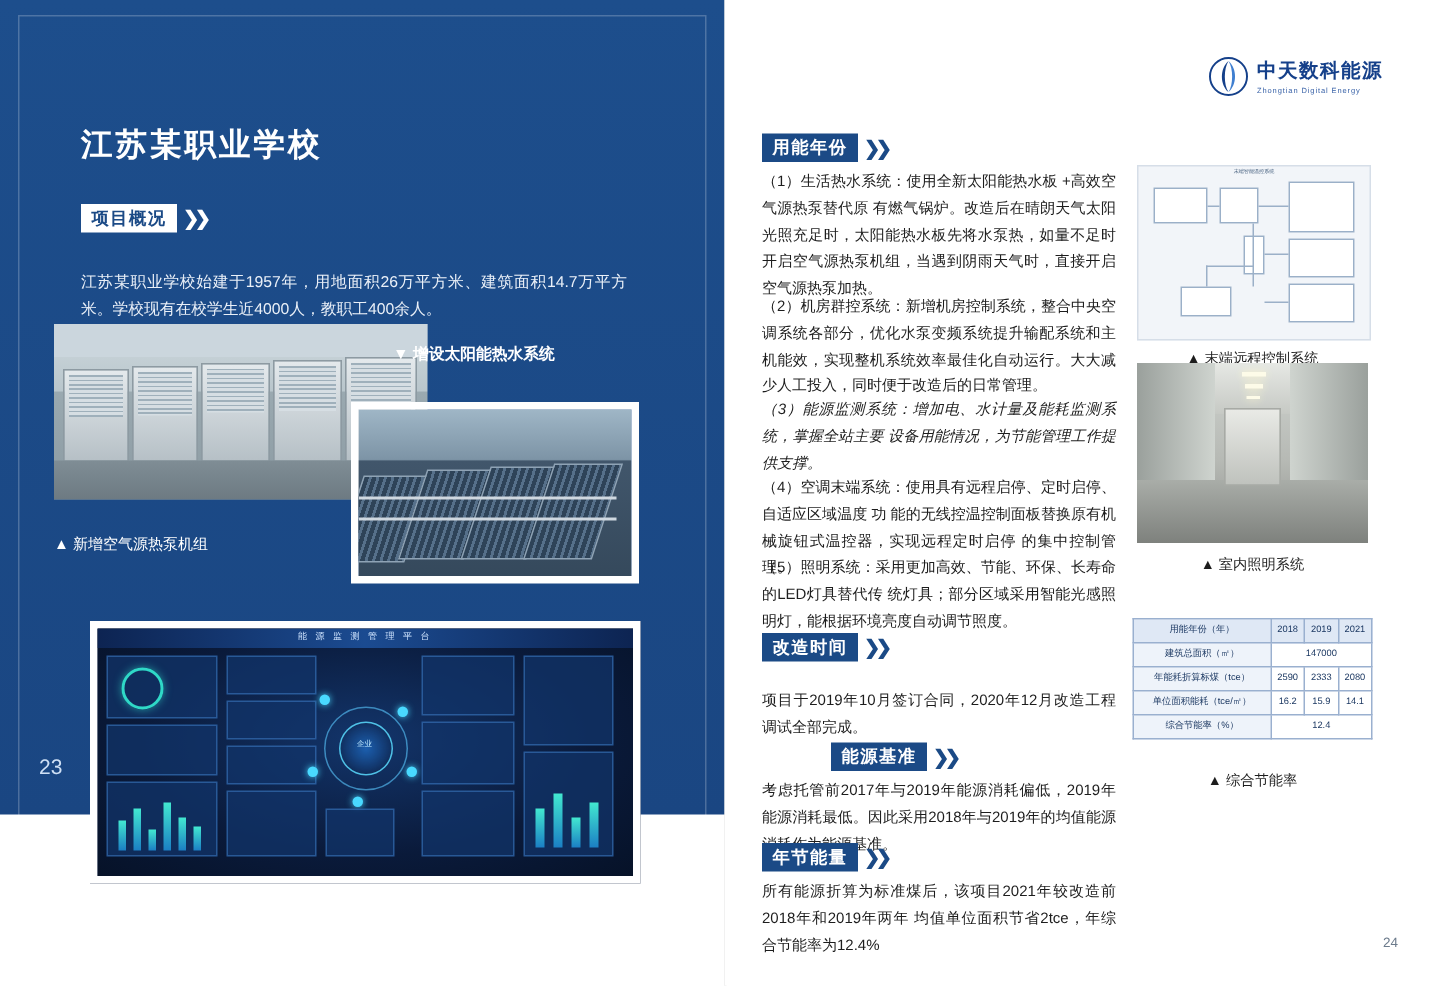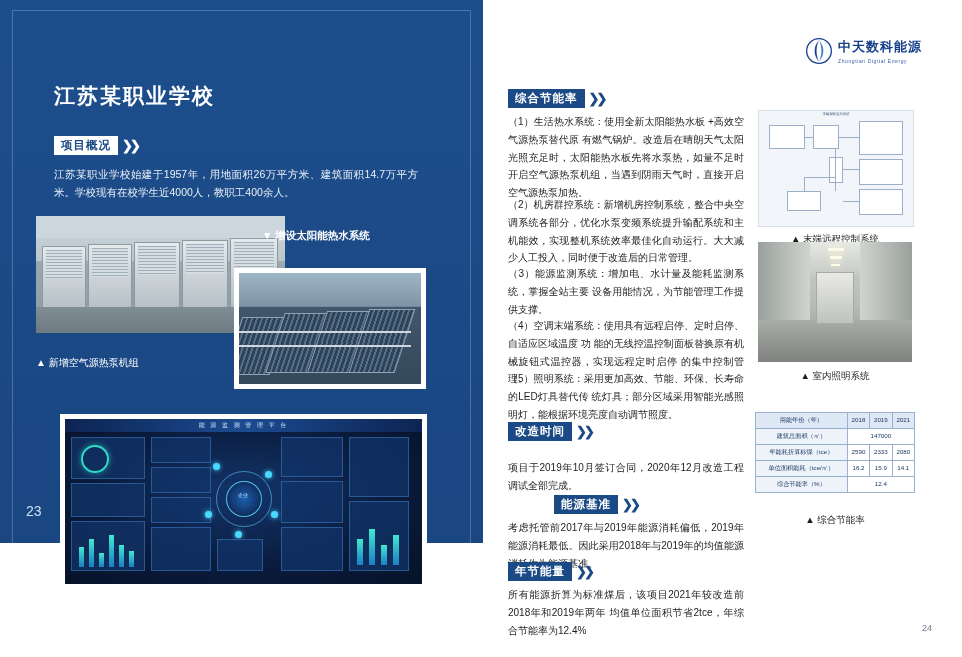--- a/index.html
+++ b/index.html
@@ -67,21 +67,21 @@
     font-weight: bold;
     letter-spacing: -3px;
     line-height: 1;
   }
   .left-tag-1 {
     position: absolute;
     left: 54px; top: 136px;
   }
   .left-para {
     position: absolute;
-    left: 54px; top: 165px;
+    left: 54px; top: 179px;
     width: 364px;
     color: #eaf0f8;
     font-size: 10.5px;
     line-height: 1.75;
     text-align: justify;
   }
   .photo {
     position: absolute;
     background: #0e2a4d;
     overflow: hidden;
@@ -450,27 +450,27 @@
       <path d="M20 4 C11 12, 11 28, 20 36 C15 28, 15 12, 20 4 Z" fill="#15408a"></path>
       <path d="M20 4 C29 12, 29 28, 20 36 C25 28, 25 12, 20 4 Z" fill="#3f7fd0"></path>
     </svg>
     <div>
       <div class="logo-text-cn">中天数科能源</div>
       <div class="logo-text-en">Zhongtian Digital Energy</div>
     </div>
   </div>
 
   <div class="r-tag" style="left:508px; top:89px;">
-    <span class="tag">综合节能率</span>
+    <span class="tag">用能年份</span>
     <span class="chev">❯❯</span>
   </div>
 
   <div class="col-text" style="top:113px;">（1）生活热水系统：使用全新太阳能热水板 +高效空气源热泵替代原 有燃气锅炉。改造后在晴朗天气太阳光照充足时，太阳能热水板先将水泵热，如量不足时开启空气源热泵机组，当遇到阴雨天气时，直接开启空气源热泵加热。</div>
   <div class="col-text" style="top:196px;">（2）机房群控系统：新增机房控制系统，整合中央空调系统各部分，优化水泵变频系统提升输配系统和主机能效，实现整机系统效率最佳化自动运行。大大减少人工投入，同时便于改造后的日常管理。</div>
-  <div class="col-text" style="top:265px;">（3）能源监测系统：增加电、水计量及能耗监测系统，掌握全站主要 设备用能情况，为节能管理工作提供支撑。</div>
+  <div class="col-text" style="top:265px;font-style:italic;">（3）能源监测系统：增加电、水计量及能耗监测系统，掌握全站主要 设备用能情况，为节能管理工作提供支撑。</div>
   <div class="col-text" style="top:317px;">（4）空调末端系统：使用具有远程启停、定时启停、自适应区域温度 功 能的无线控温控制面板替换原有机械旋钮式温控器，实现远程定时启停 的集中控制管理。</div>
   <div class="col-text" style="top:370px;">（5）照明系统：采用更加高效、节能、环保、长寿命的LED灯具替代传 统灯具；部分区域采用智能光感照明灯，能根据环境亮度自动调节照度。</div>
 
   <div class="r-tag" style="left:508px; top:422px;">
     <span class="tag">改造时间</span>
     <span class="chev">❯❯</span>
   </div>
   <div class="col-text" style="top:459px;">项目于2019年10月签订合同，2020年12月改造工程调试全部完成。</div>
 
   <div class="r-tag" style="left:508px; top:495px;padding-left:46px;">

